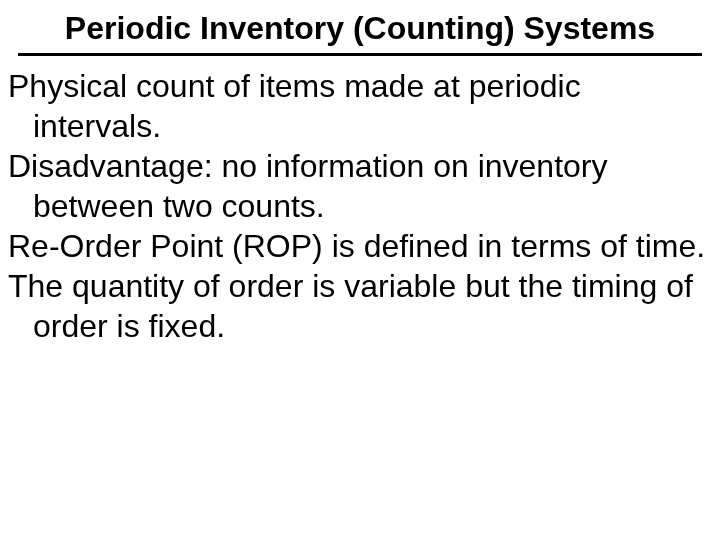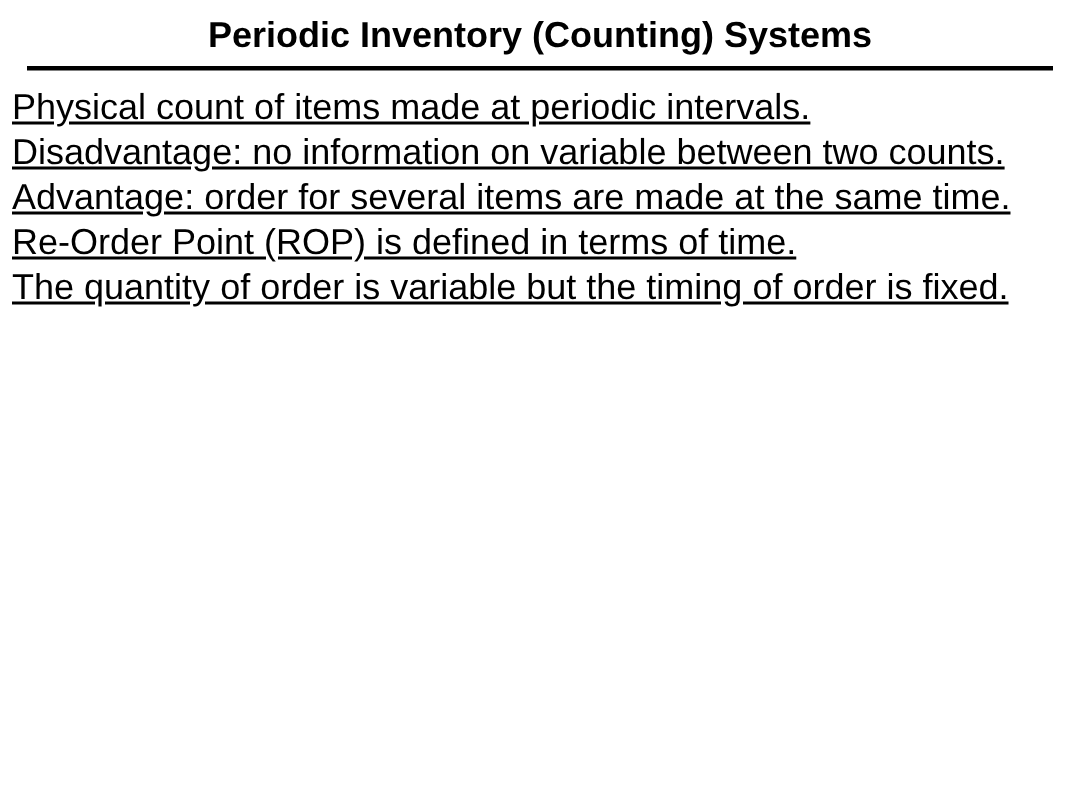--- a/index.html
+++ b/index.html
@@ -12,44 +12,42 @@
       color: #000000;
       overflow: hidden;
     }
     .slide {
       width: 100%;
       height: 100%;
       box-sizing: border-box;
       padding: 10px 8px;
     }
     .title {
-      font-size: 24px;
+      font-size: 32px;
       font-weight: bold;
       text-align: center;
       padding: 0 20px 6px 20px;
       margin: 0 10px;
       border-bottom: 3px solid #000000;
     }
     .body-text {
-      font-size: 24px;
+      font-size: 32px;
       line-height: 1.25;
       padding-top: 10px;
-      text-decoration: underline;
     }
     .para {
       padding-left: 25px;
       text-indent: -25px;
       margin-bottom: 0;
     }
   </style>
 </head>
 <body>
 
 <div class="slide">
   <div class="title">Periodic Inventory (Counting)  Systems</div>
   <div class="body-text">
     <div class="para">Physical count of items made at periodic intervals.</div>
-    <div class="para">Disadvantage:  no information on variable between two counts.</div>
-    <div class="para">Advantage: order for several items are made at the same time.</div>
+    <div class="para">Disadvantage:  no information on inventory between two counts.</div>
     <div class="para">Re-Order Point (ROP) is defined in terms of time.</div>
     <div class="para">The quantity of order is variable but the timing of order is fixed.</div>
   </div>
 </div>
 
 </body></html>

